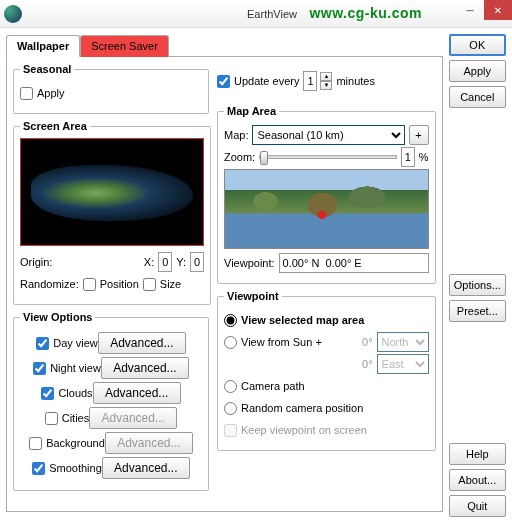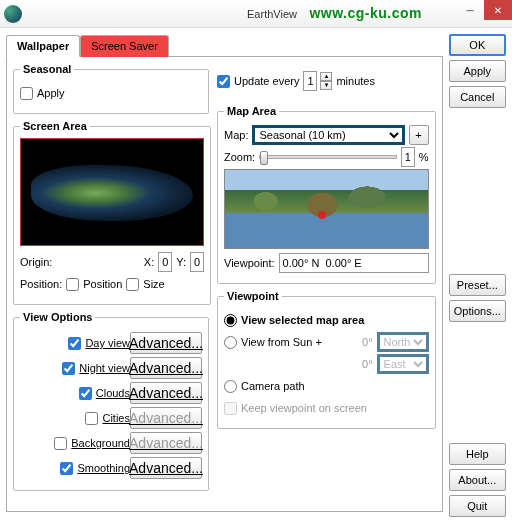--- a/index.html
+++ b/index.html
@@ -23,44 +23,44 @@
 .colR { flex: 1; }
 fieldset { border: 1px solid #bbb; padding: 6px 6px 8px 6px; border-radius: 2px; }
 legend { font-weight: bold; padding: 0 3px; }
 .row { display: flex; align-items: center; gap: 4px; margin: 2px 0; min-height: 20px; }
 .btn { height: 22px; border: 1px solid #999; background: linear-gradient(#fff,#e6e6e6); border-radius: 2px; padding: 0 3px; display: flex; align-items: center; justify-content: center; cursor:pointer; }
 .btn.default { border: 2px solid #3b82d6; }
 .btn.wide { width: 100%; }
 .btn:disabled, .btn.disabled { color: #999; }
 input[type=text] { height: 20px; border: 1px solid #999; padding: 0 3px; background:#fff; }
 input.num { width: 14px; text-align: center; }
-select { height: 20px; border: 3px solid #0c4a6e; background: #fff; }
+select { height: 20px; border: 1px solid #0c4a6e; background: #fff; }
 .ck { width: 13px; height: 13px; accent-color: #2a7bd1;}
 .screenprev { width: 184px; height: 108px; border: 1px solid #b33; background: #000; position: relative; overflow: hidden; }
 .screenprev .earth { position:absolute; top:26px; left:10px; right:10px; bottom:24px; background: radial-gradient(ellipse at 40% 50%, #7ba85e 0%, #4a7a3a 20%, #1a3a5a 40%, #0a1a2a 70%, #000 100%); border-radius: 40% 60% 50% 50%; filter: blur(0.5px); }
 .mapprev { width: 100%; height: 80px; border: 1px solid #888; background: linear-gradient(#a8c8e8 0%, #a8c8e8 25%, #3a6a3a 26%, #6a8a4a 55%, #5a8ab8 56%, #5a8ab8 100%); position: relative; overflow:hidden; }
 .mapprev::before { content:''; position:absolute; inset:0; background:
   radial-gradient(ellipse 20px 15px at 20% 40%, #6a8a4a 0%, #6a8a4a 60%, transparent 61%),
   radial-gradient(ellipse 25px 20px at 48% 45%, #7a6a3a 0%, #7a6a3a 60%, transparent 61%),
   radial-gradient(ellipse 30px 18px at 70% 35%, #5a7a4a 0%, #5a7a4a 60%, transparent 61%);
 }
 .mapprev .dot { position:absolute; width:8px; height:8px; background:#d22; border-radius:50%; left: 46%; top: 52%; }
 .spacer { flex: 1; }
 .sidegap { height: 158px; }
 label.lbl { white-space: nowrap; }
 .radio { width:13px; height:13px; accent-color:#000; }
 .slider { flex:1; height:4px; background:#ddd; border:1px solid #aaa; position:relative; }
 .slider .thumb { position:absolute; left:0; top:-5px; width:8px; height:14px; background:linear-gradient(#fff,#ccc); border:1px solid #888; border-radius:2px;}
 .sq { width:20px; height:20px; padding:0; justify-content:center; }
 .spin { display:inline-flex; flex-direction:column; margin-left:-1px;}
 .spin b { width:12px; height:9px; border:1px solid #999; background:linear-gradient(#fff,#e6e6e6); font-size:6px; text-align:center; line-height:7px;}
 .disabled-text { color:#999; }
-.vo-row { display:flex; align-items:center; justify-content:flex-end; margin:3px 0;text-decoration:underline; }
+.vo-row { display:flex; align-items:center; justify-content:center; margin:3px 0; }
 .vo-row .l { display:flex; align-items:center; gap:4px;}
-.vo-row .btn { width:72px; font-size:14px;}
+.vo-row .btn { width:88px; font-size:12px;}
 </style>
 </head>
 <body>
 
 <div class="titlebar">
   <div class="icon"></div>
   <div class="title">EarthView</div>
   <div class="wm">www.cg-ku.com</div>
   <div class="winbtns">
     <div class="winbtn">─</div>
@@ -92,21 +92,21 @@
           </div>
           <div class="row" style="margin-top:6px;">
             <label class="lbl">Origin:</label>
             <div class="spacer"></div>
             <label class="lbl">X:</label>
             <input type="text" class="num" value="0" style="">
             <label class="lbl">Y:</label>
             <input type="text" class="num" value="0" style="">
           </div>
           <div class="row">
-            <label class="lbl">Position:</label>
+            <label class="lbl">Randomize:</label>
             <input type="checkbox" class="ck" style="">
             <label class="lbl">Position</label>
             <input type="checkbox" class="ck" style="">
             <label class="lbl">Size</label>
           </div>
         </fieldset>
 
         <fieldset>
           <legend>View Options</legend>
           <div class="vo-row">
@@ -209,33 +209,37 @@
             <div class="spacer"></div>
             <label class="lbl disabled-text">0°</label>
             <select disabled="" style="width:52px" class="disabled-text"><option>East</option></select>
           </div>
           <div class="row">
             <input type="radio" class="radio" name="vp" style="">
             <label class="lbl">Camera path</label>
             <div class="spacer"></div>
           </div>
           <div class="row">
+            <input type="radio" class="radio" name="vp" style="">
+            <label class="lbl">Random camera position</label>
+          </div>
+          <div class="row">
             <input type="checkbox" class="ck" disabled="" style="">
             <label class="lbl disabled-text">Keep viewpoint on screen</label>
           </div>
         </fieldset>
       </div>
     </div>
   </div>
 
   <div class="side">
     <button class="btn wide default">OK</button>
     <button class="btn wide">Apply</button>
     <button class="btn wide">Cancel</button>
     <div class="sidegap"></div>
+    <button class="btn wide">Options...</button>
     <button class="btn wide">Preset...</button>
-    <button class="btn wide">Options...</button>
     <div class="spacer"></div>
     <button class="btn wide">Help</button>
     <button class="btn wide">About...</button>
     <button class="btn wide">Quit</button>
   </div>
 </div>
 
 </body></html>

